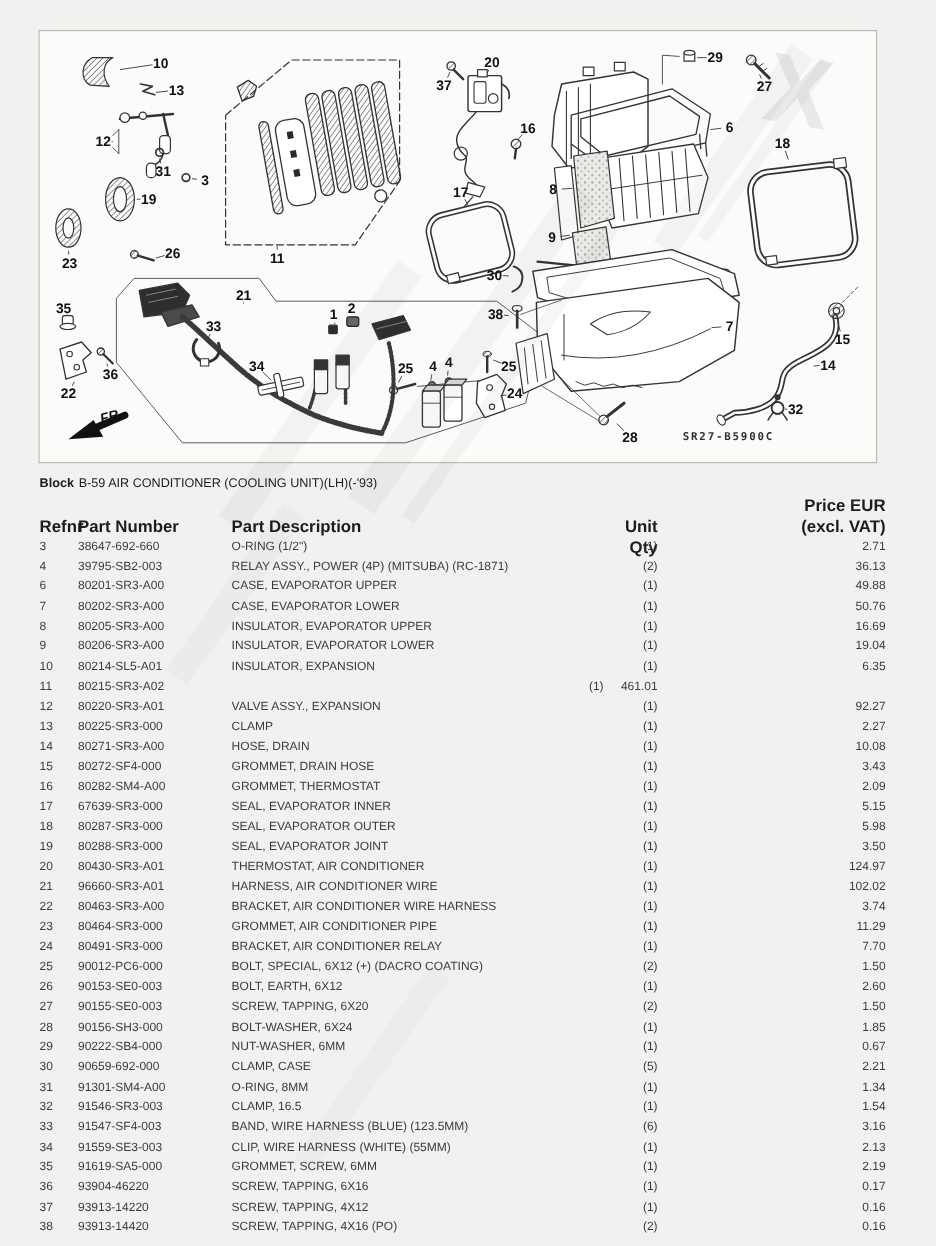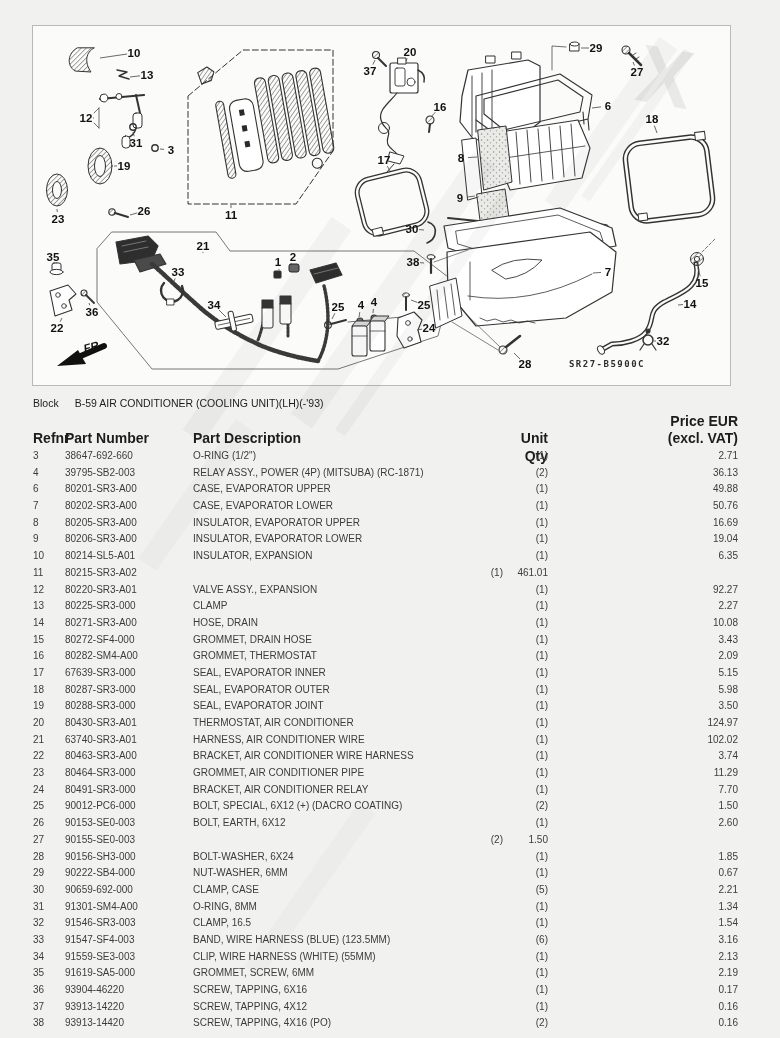--- a/index.html
+++ b/index.html
@@ -15,21 +15,21 @@
   }
   .diagram-panel svg{position:absolute;left:-33px;top:-26px;}
   
   .wm{position:absolute;background:rgba(90,90,90,0.055);transform:rotate(35deg);pointer-events:none;}
   .wm-x{
     position:absolute;left:638px;top:30px;font-size:82px;font-weight:bold;
     color:rgba(80,80,80,0.10);transform:rotate(10deg);pointer-events:none;
     font-family:"Liberation Sans",sans-serif;
   }
   .title-row{position:absolute;left:33px;top:397px;font-size:10.5px;color:#1c1c1c;}
-  .title-row .block-label{font-weight:normal;margin-right:16px;}
+  .title-row .block-label{font-weight:bold;margin-right:4px;}
   .table-wrap{position:absolute;left:33px;top:413px;width:705px;}
   .grid-row{display:grid;grid-template-columns:32px 128px 310px 45px 190px;}
   .hdr{font-weight:bold;color:#1c1c1c;font-size:14px;}
   .pre-hdr{height:16px;line-height:16px;}
   .col-hdr{height:18px;line-height:18px;}
   .c3,.c4{text-align:right;}
   .trow{height:16.7px;line-height:16.7px;font-size:10px;}
   .trow .c{overflow:hidden;white-space:nowrap;}
   #table-body{margin-top:1px;}
   .callout{font-weight:bold;font-size:11.5px;fill:#111;
@@ -496,21 +496,21 @@
       </div>
       <div class="grid-row trow">
         <div class="c c0">20</div>
         <div class="c c1">80430-SR3-A01</div>
         <div class="c c2">THERMOSTAT, AIR CONDITIONER</div>
         <div class="c c3">(1)</div>
         <div class="c c4">124.97</div>
       </div>
       <div class="grid-row trow">
         <div class="c c0">21</div>
-        <div class="c c1">63740-SR3-A01</div>
+        <div class="c c1">96660-SR3-A01</div>
         <div class="c c2">HARNESS, AIR CONDITIONER WIRE</div>
         <div class="c c3">(1)</div>
         <div class="c c4">102.02</div>
       </div>
       <div class="grid-row trow">
         <div class="c c0">22</div>
         <div class="c c1">80463-SR3-A00</div>
         <div class="c c2">BRACKET, AIR CONDITIONER WIRE HARNESS</div>
         <div class="c c3">(1)</div>
         <div class="c c4">3.74</div>
@@ -539,20 +539,21 @@
       <div class="grid-row trow">
         <div class="c c0">26</div>
         <div class="c c1">90153-SE0-003</div>
         <div class="c c2">BOLT, EARTH, 6X12</div>
         <div class="c c3">(1)</div>
         <div class="c c4">2.60</div>
       </div>
       <div class="grid-row trow">
         <div class="c c0">27</div>
         <div class="c c1">90155-SE0-003</div>
+        <div class="c c2">SCREW, TAPPING, 6X20</div>
         <div class="c c3">(2)</div>
         <div class="c c4">1.50</div>
       </div>
       <div class="grid-row trow">
         <div class="c c0">28</div>
         <div class="c c1">90156-SH3-000</div>
         <div class="c c2">BOLT-WASHER, 6X24</div>
         <div class="c c3">(1)</div>
         <div class="c c4">1.85</div>
       </div>

